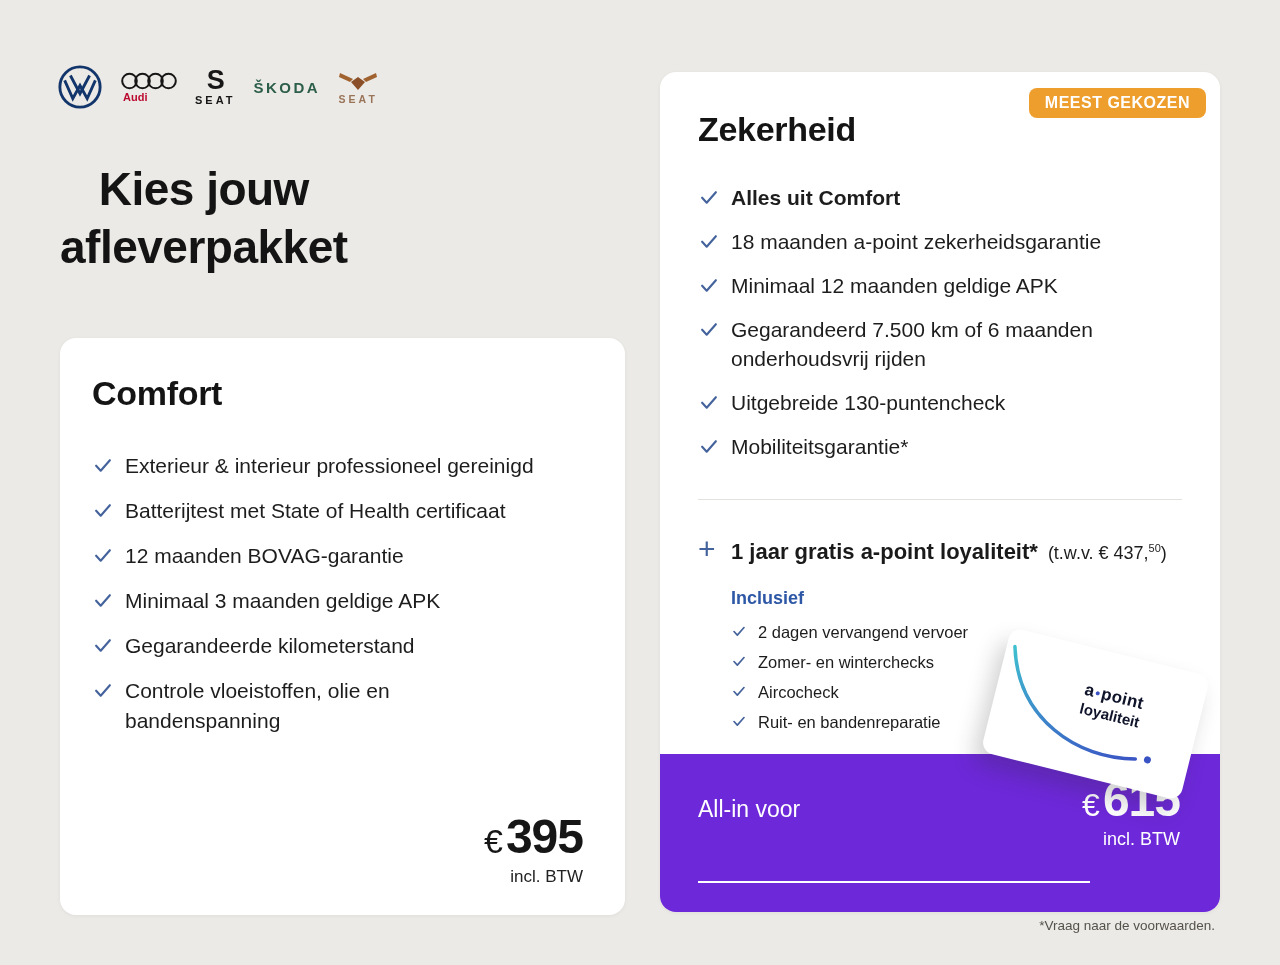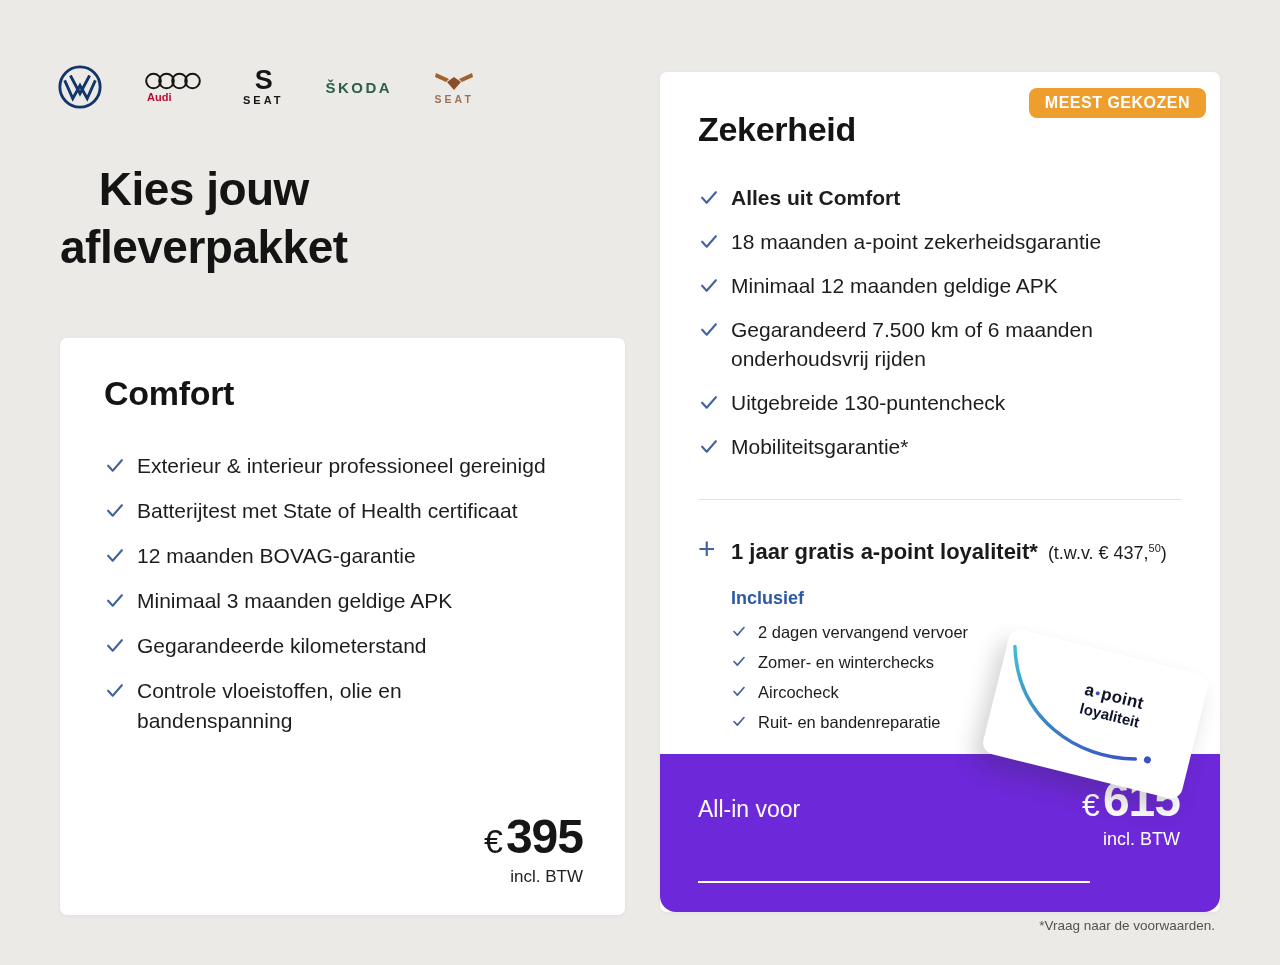--- a/index.html
+++ b/index.html
@@ -6,42 +6,42 @@
   body{
     width:1280px;height:965px;position:relative;overflow:hidden;
     background:#ECEAE6;
     font-family:"Liberation Sans","DejaVu Sans",sans-serif;
     color:#1B1B1B;
     -webkit-font-smoothing:antialiased;
   }
   .page{position:absolute;inset:0;}
 
   
-  .brand-row{position:absolute;left:57px;top:64px;display:flex;align-items:center;gap:42px;justify-content:space-between;}
+  .brand-row{position:absolute;left:57px;top:64px;display:flex;align-items:center;gap:18px;justify-content:space-between;}
   .brand{display:flex;flex-direction:column;align-items:center;justify-content:center;}
   .audi-text{font-size:11px;font-weight:700;color:#BB0A30;margin-top:1px;align-self:flex-start;margin-left:2px;}
   .seat-s{font-size:27px;font-weight:900;line-height:24px;color:#161616;letter-spacing:-1px;}
   .seat-text{font-size:11px;font-weight:700;letter-spacing:3px;color:#161616;margin-top:2px;}
   .skoda-text{font-size:15px;font-weight:800;letter-spacing:2.5px;color:#2C5E4B;}
   .cupra-text{font-size:10.5px;font-weight:700;letter-spacing:3px;color:#9A7458;margin-top:2px;}
 
   
   .page-title{
     position:absolute;left:60px;top:160px;margin:0;
     font-size:46px;line-height:58px;font-weight:600;color:#141414;letter-spacing:-0.5px;text-align:center;
   }
 
   
   .card{
-    position:absolute;background:#FFFFFF;border-radius:7px;
+    position:absolute;background:#FFFFFF;border-radius:16px;
     box-shadow:0 1px 4px rgba(0,0,0,0.05);
   }
   .card h2{margin:0;font-size:34px;font-weight:700;color:#141414;letter-spacing:-0.3px;}
 
-  .comfort{left:60px;top:338px;width:565px;height:577px;padding:36px 44px 0;box-sizing:border-box;}
+  .comfort{left:60px;top:338px;width:565px;height:577px;padding:36px 32px 0;box-sizing:border-box;}
   .zekerheid{left:660px;top:72px;width:560px;height:840px;padding:38px 38px 0;box-sizing:border-box;}
 
   .badge{
     position:absolute;top:16px;right:14px;
     background:#EE9E2C;color:#FFFFFF;
     font-size:16px;font-weight:700;letter-spacing:0.5px;
     padding:6px 16px;border-radius:8px;
   }
 
   

